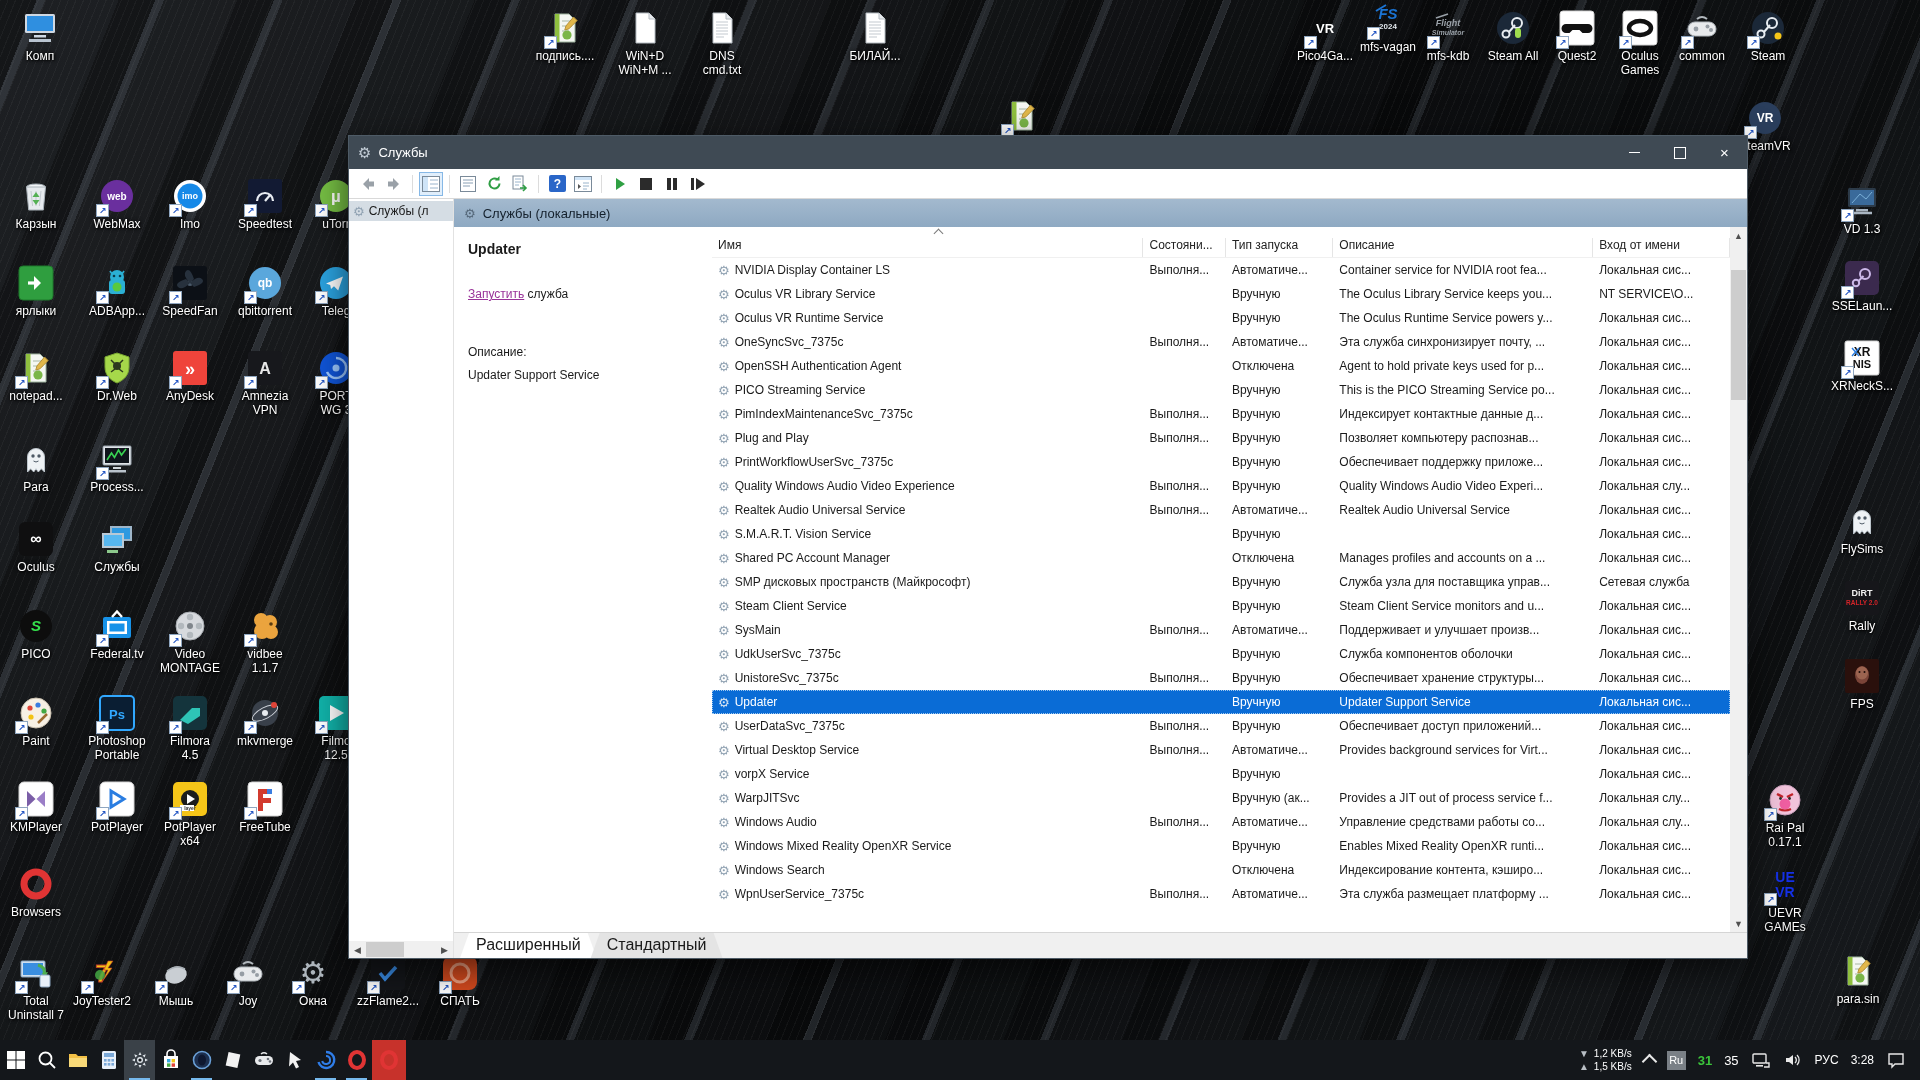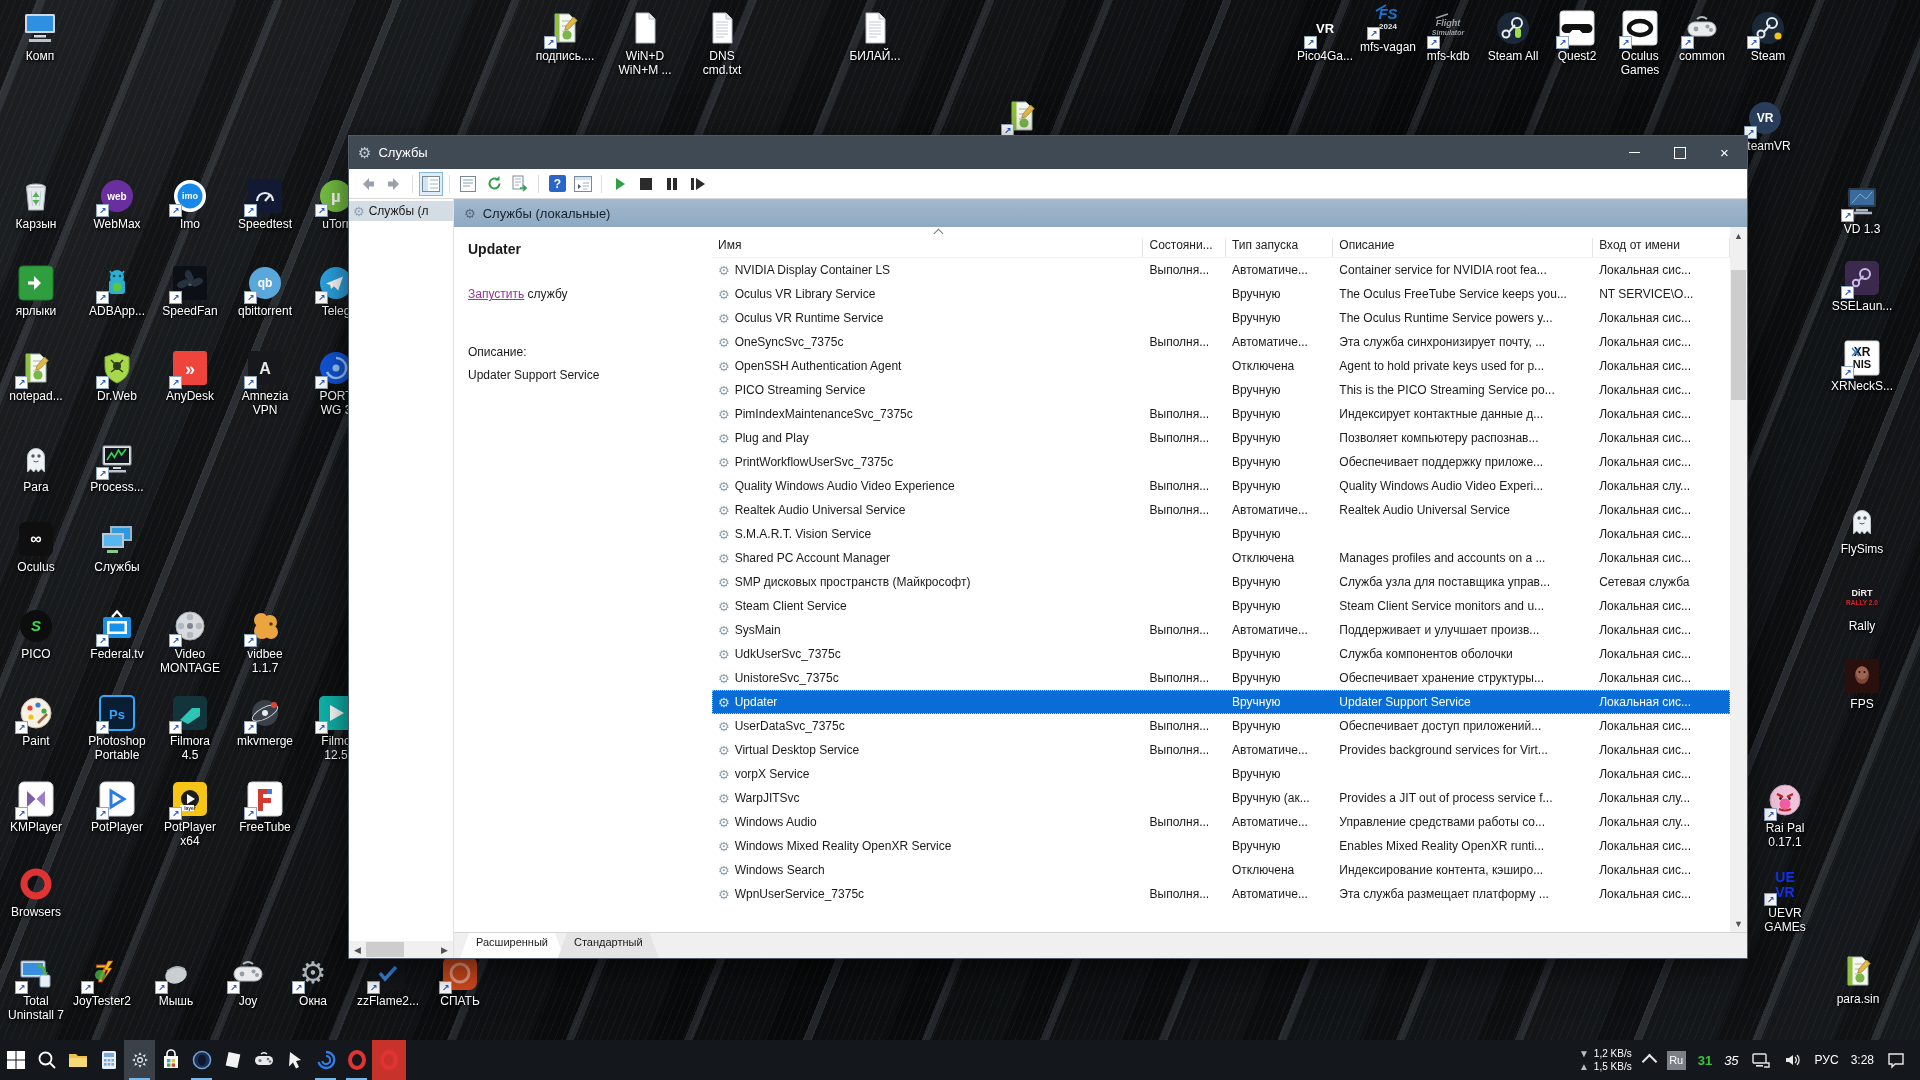--- a/index.html
+++ b/index.html
@@ -74,41 +74,41 @@
   .td{box-sizing:border-box;padding:0 4px 0 6px;overflow:hidden;text-overflow:clip;white-space:nowrap;}
   .td-name{display:flex;align-items:center;gap:5px;}
   .trow.sel{background:#0a6cd6;color:#fff;outline:1px dotted #9fc8ef;outline-offset:-1px;}
   .trow.sel .gear{color:#d9e6f2;}
   .vscroll{width:17px;flex:0 0 auto;background:#f0f0f0;display:flex;flex-direction:column;align-items:center;}
   .vs-arrow{height:17px;width:17px;display:flex;align-items:center;justify-content:center;color:#505050;font-size:9px;}
   .vs-thumb{width:15px;height:130px;background:#cdcdcd;margin-top:26px;}
   .vs-fill{flex:1;}
   .tabsbar{height:25px;background:#f0f0f0;border-top:1px solid #d5d5d5;display:flex;
     align-items:stretch;padding-left:6px;flex:0 0 auto;}
-  .tab{padding:3px 16px 0 16px;font-size:11px;clip-path:polygon(9px 0,calc(100% - 9px) 0,100% 100%,0 100%);
+  .tab{padding:3px 16px 0 16px;font-size:16px;clip-path:polygon(9px 0,calc(100% - 9px) 0,100% 100%,0 100%);
     background:#e4e4e4;filter:drop-shadow(0 0 1px #9a9a9a);margin-right:-6px;}
   .tab.active{background:#fff;}
   
   .taskbar{position:absolute;left:0;bottom:0;width:1920px;height:40px;background:#14171b;z-index:20;
     display:flex;align-items:center;color:#fff;}
   .tb-items{display:flex;height:40px;}
   .task-btn{width:31px;height:40px;display:flex;align-items:center;justify-content:center;position:relative;}
   .task-btn svg{width:22px;height:22px;display:block;}
   .task-btn.active{background:#3a4148;}
   .task-btn.run::after{content:"";position:absolute;left:5px;right:5px;bottom:0;height:2px;background:#76b9ed;}
   .task-btn.attention{background:#c7322b;width:34px;}
   .tray{margin-left:auto;display:flex;align-items:center;gap:12px;padding-right:14px;height:40px;font-size:12px;}
   .net-speed{display:flex;flex-direction:column;justify-content:center;font-size:10px;line-height:13px;gap:0px;}
   .ns-row{display:flex;align-items:center;gap:5px;}
   .ns-arrow{color:#b9bfc5;font-size:10px;}
   .chev{width:9px;height:9px;border-left:2px solid #e8e8e8;border-top:2px solid #e8e8e8;transform:rotate(45deg);margin-top:3px;}
   .ru-badge{background:#7a8086;color:#fff;width:19px;height:19px;display:flex;align-items:center;
     justify-content:center;font-size:11px;}
   .temp-green{color:#3bc43b;font-weight:bold;font-size:13px;}
-  .temp-white{font-size:13px;font-style:italic;}
+  .temp-white{font-size:13px;}
   .tray svg{display:block;}
   .clock{text-align:center;line-height:14px;}
 </style>
 </head>
 <body>
 
 <div class="desktop">
   <div id="icons">
       <div class="dicon" style="left: 40px; top: 10px;">
         <div class="di-img">
@@ -1201,21 +1201,21 @@
       <main class="main">
         <div class="band">
           <span class="gear" style="color:#55687a">⚙</span>
           <span>Службы (локальные)</span>
         </div>
         <div class="mainbody">
           <div class="pane">
             <div class="pane-title">Updater</div>
             <div class="pane-action">
               <a href="#">Запустить</a>
-              <span>службу</span>
+              <span>служба</span>
             </div>
             <div class="pane-desc-label">Описание:</div>
             <div class="pane-desc">Updater Support Service</div>
           </div>
           <div class="table">
             <div class="thead" id="thead">
                 <div class="th" style="width: 452px;">Имя</div>
                 <div class="th" style="width: 86px;">Состояни...</div>
                 <div class="th" style="width: 112px;">Тип запуска</div>
                 <div class="th" style="width: 272px;">Описание</div>
@@ -1235,21 +1235,21 @@
                   <div class="td" style="width:272px">Container service for NVIDIA root fea...</div>
                   <div class="td" style="width:143px">Локальная сис...</div>
                 </div>
                 <div class="trow">
                   <div class="td td-name" style="width:452px">
                     <span class="gear">⚙</span>
                     <span>Oculus VR Library Service</span>
                   </div>
                   <div class="td" style="width:86px"></div>
                   <div class="td" style="width:112px">Вручную</div>
-                  <div class="td" style="width:272px">The Oculus FreeTube Service keeps you...</div>
+                  <div class="td" style="width:272px">The Oculus Library Service keeps you...</div>
                   <div class="td" style="width:143px">NT SERVICE\O...</div>
                 </div>
                 <div class="trow">
                   <div class="td td-name" style="width:452px">
                     <span class="gear">⚙</span>
                     <span>Oculus VR Runtime Service</span>
                   </div>
                   <div class="td" style="width:86px"></div>
                   <div class="td" style="width:112px">Вручную</div>
                   <div class="td" style="width:272px">The Oculus Runtime Service powers y...</div>

